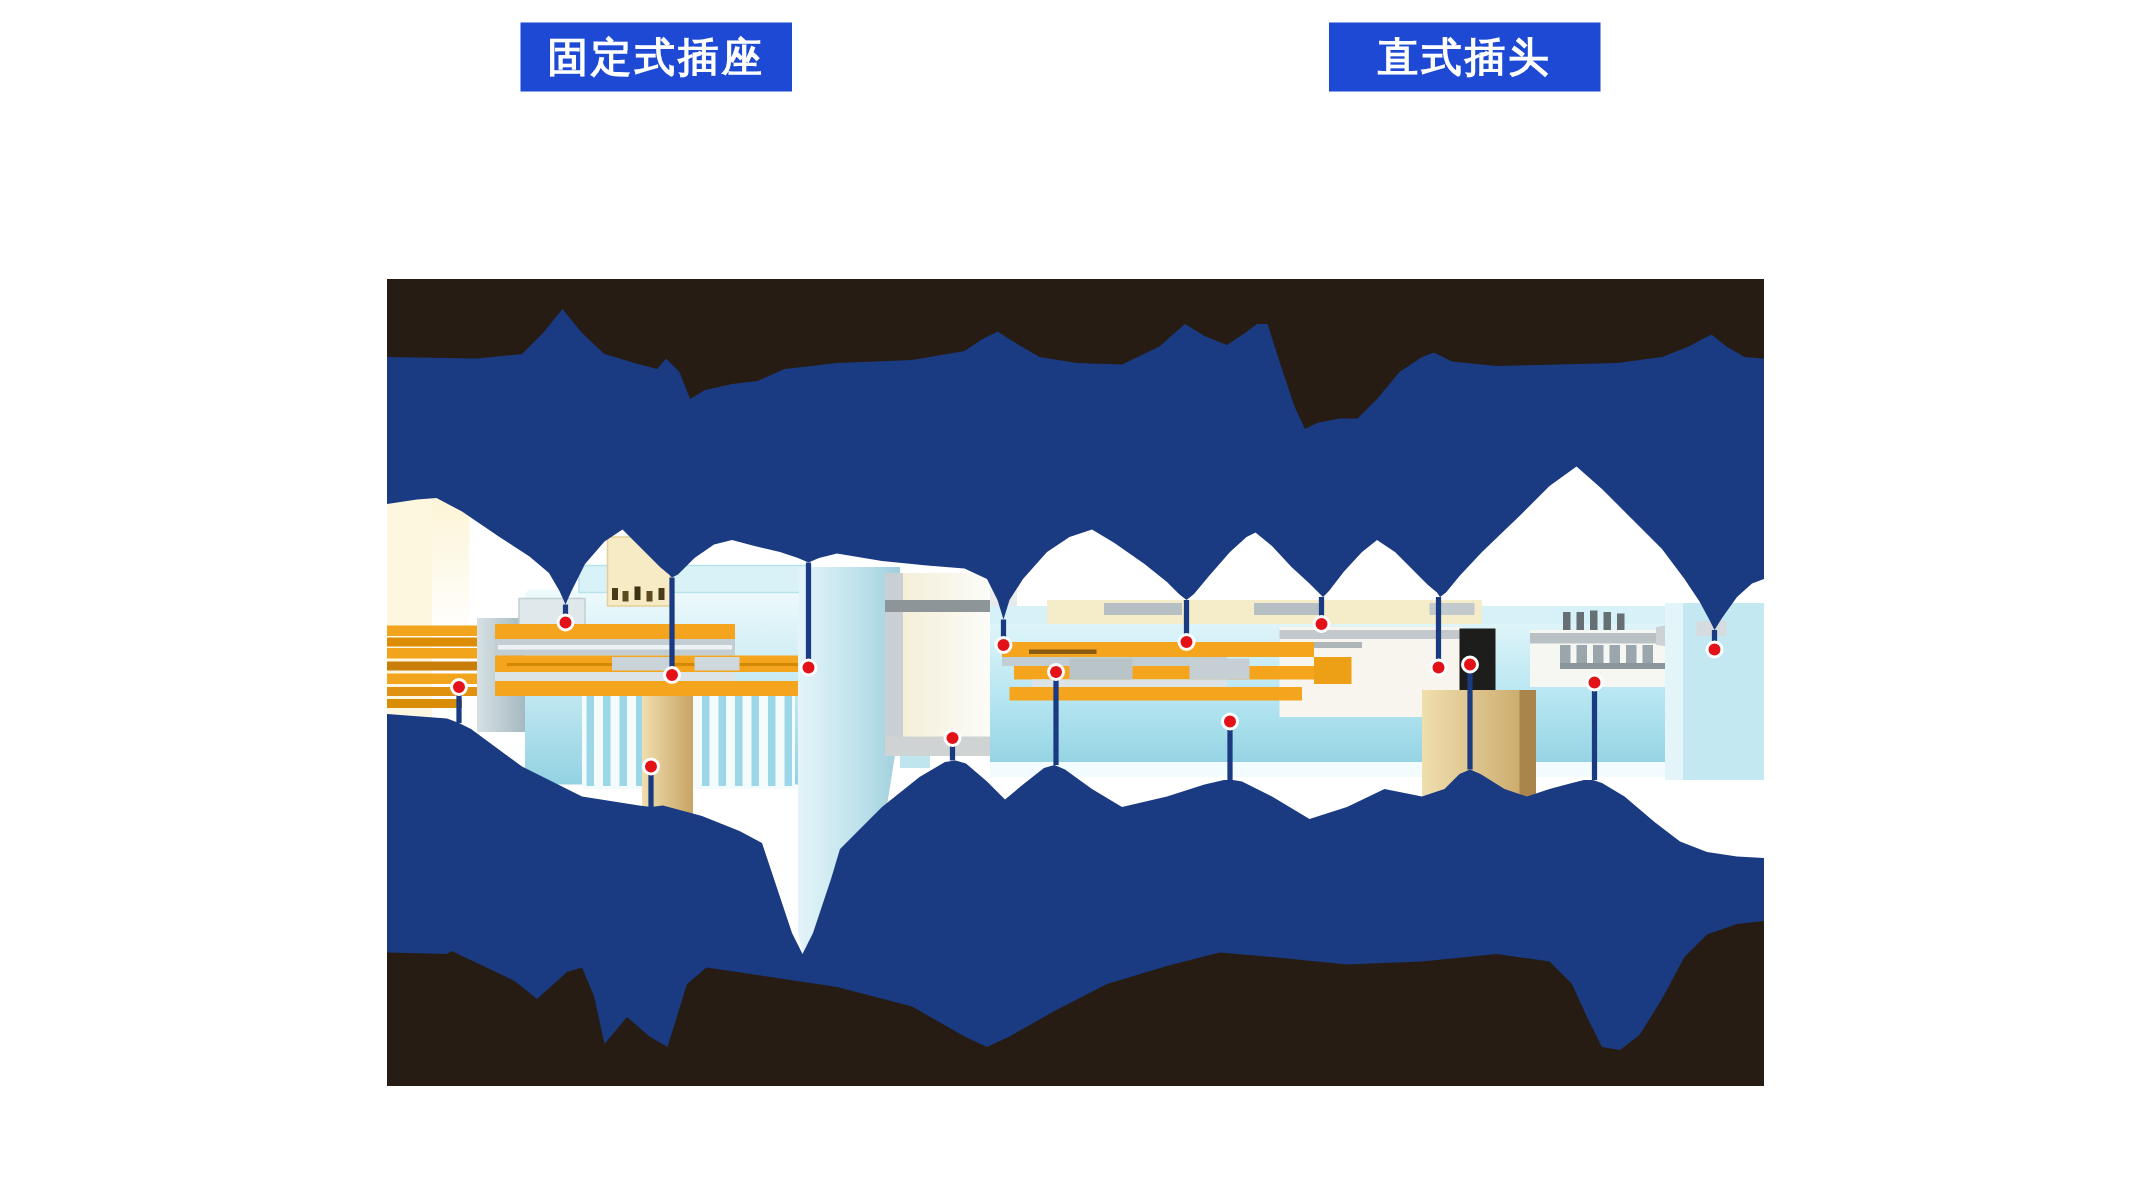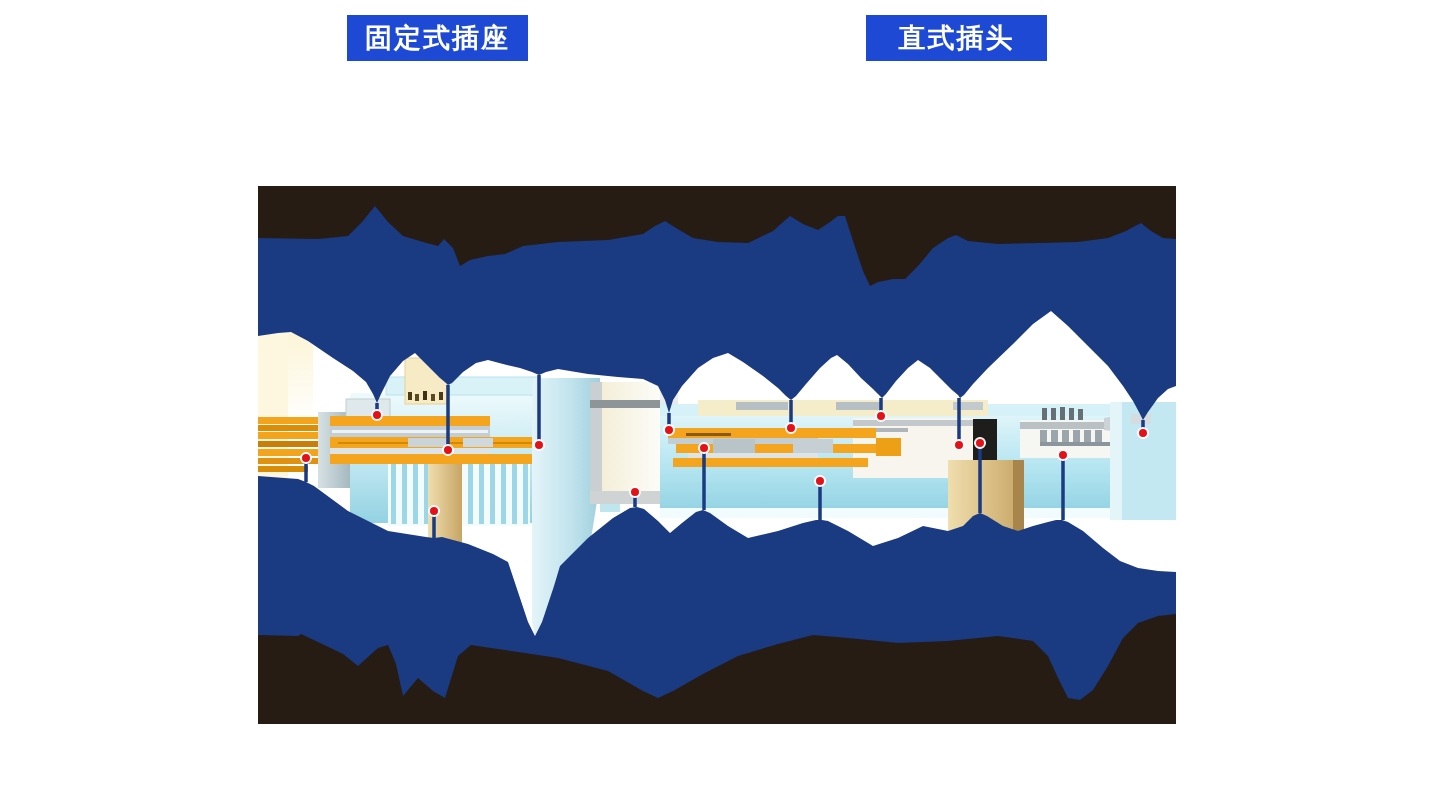--- a/index.html
+++ b/index.html
@@ -2,21 +2,21 @@
 <html><head>
 <meta charset="utf-8">
 <style>
   html,body{margin:0;padding:0;background:#ffffff;}
   .page{position:relative;width:1430px;height:790px;background:#ffffff;overflow:hidden;
         font-family:Liberation Serif, serif;}
   .section-btn{position:absolute;top:15px;width:181px;height:46px;background:#1d49d4;
         color:#ffffff;display:flex;align-items:center;justify-content:center;
         font-size:27px;font-weight:bold;letter-spacing:2px;}
   .btn-left{left:347px;}
-  .btn-right{left:866px;}
+  .btn-right{left:886px;}
   .diagram-wrap{position:absolute;left:258px;top:186px;width:918px;height:538px;}
   svg{display:block;}
 </style>
 </head>
 <body>
 
 <div class="page">
 
   <div class="section-btn btn-left">固定式插座</div>
   <div class="section-btn btn-right">直式插头</div>

